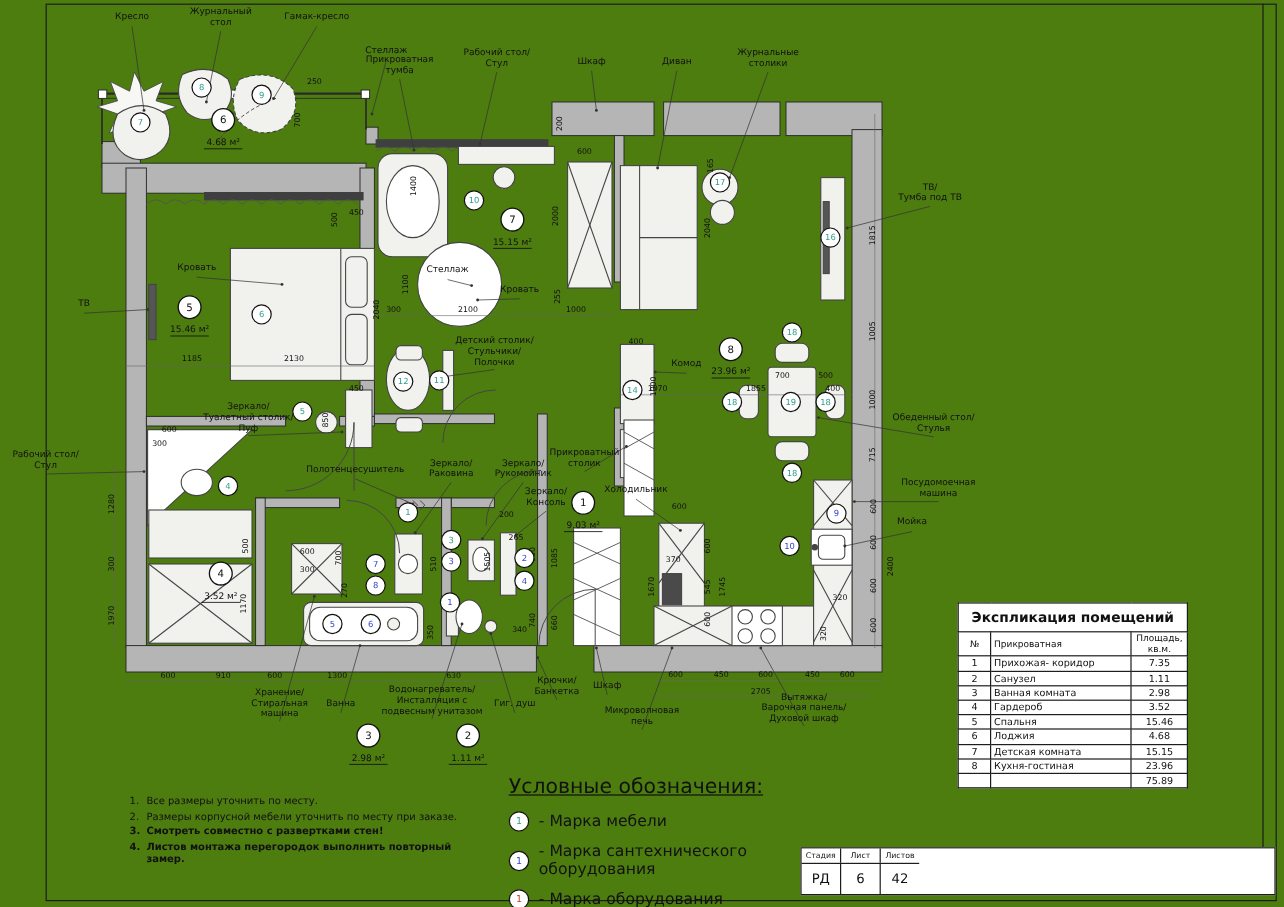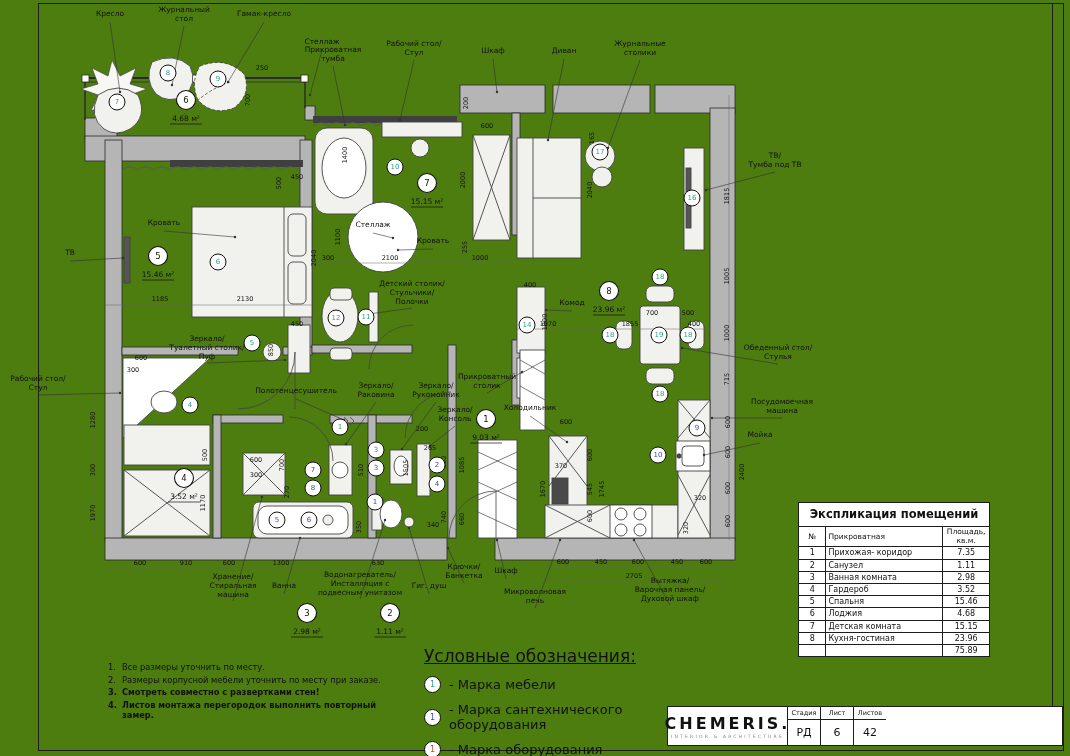--- a/index.html
+++ b/index.html
@@ -579,24 +579,20 @@
         <span class="n">3.</span>
         <span>Смотреть совместно с развертками стен!</span>
       </div>
       <div class="note-item bold">
         <span class="n">4.</span>
         <span>Листов монтажа перегородок выполнить повторный замер.</span>
       </div>
     </div>
 
   <div class="tblock">
-    <div class="tb-logo">
-      <div class="lg">CHEMERIS.</div>
-      <div class="sub">INTERIOR &amp; ARCHITECTURE</div>
-    </div>
     <div class="tb-stage">
       <div class="row">
         <div class="c">Стадия</div>
         <div class="c">Лист</div>
         <div class="c">Листов</div>
       </div>
       <div class="row2">
         <div class="c">РД</div>
         <div class="c">6</div>
         <div class="c">42</div>

